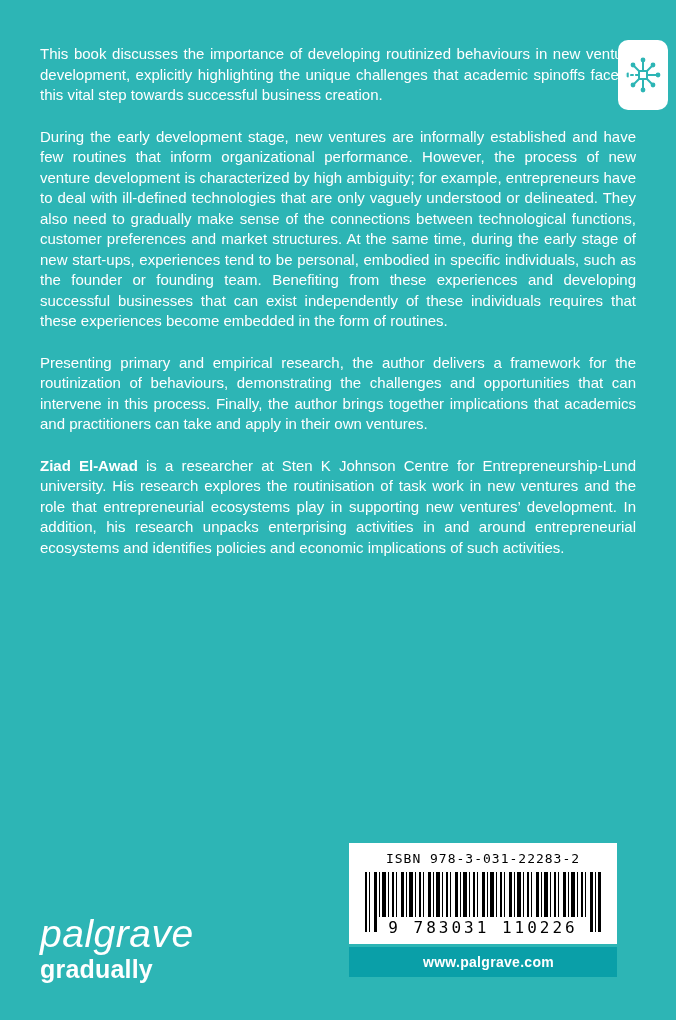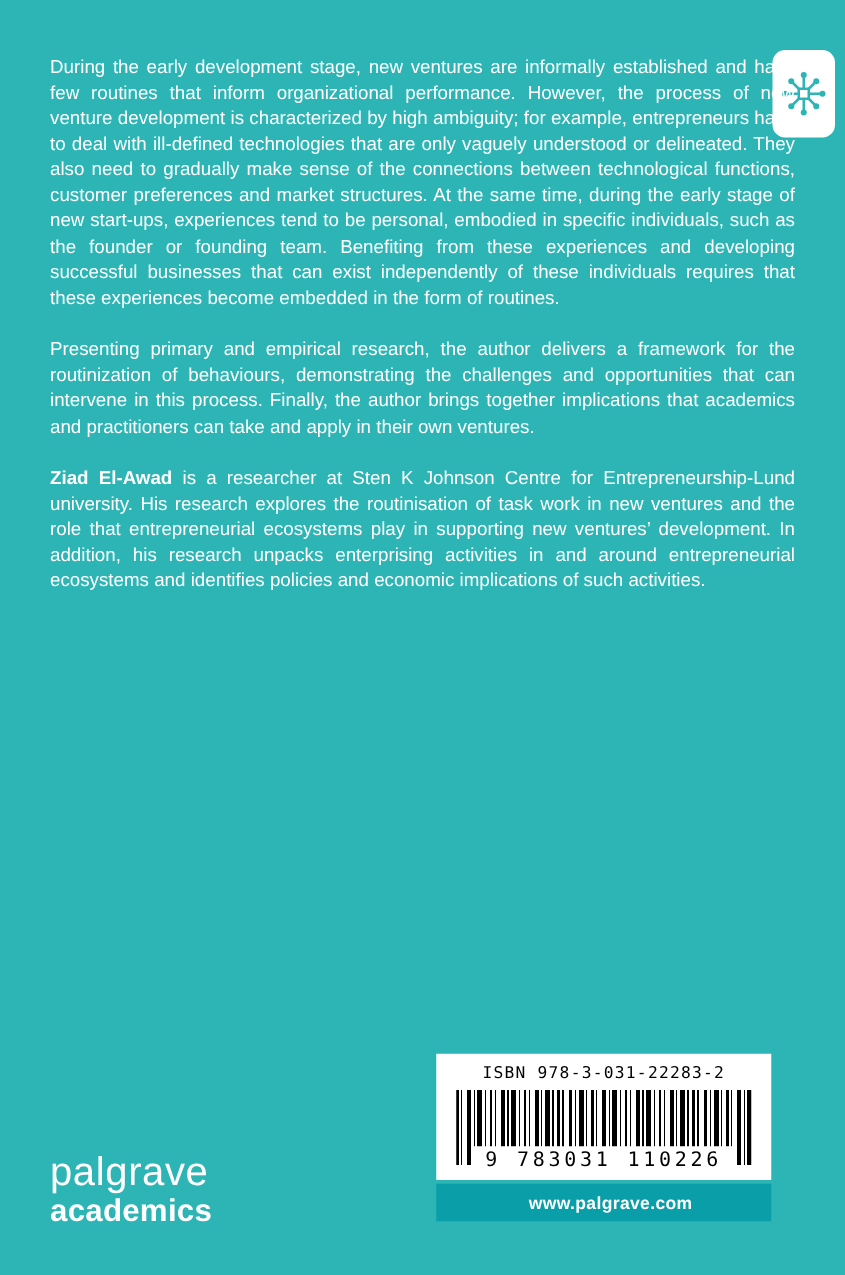--- a/index.html
+++ b/index.html
@@ -41,24 +41,25 @@
   }
 
   
   .wordmark {
     position: absolute;
     left: 40px;
     bottom: 38px;
     color: #ffffff;
   }
   .wordmark .palgrave {
-    font-size: 32px;
+    font-size: 39px;
     font-weight: 400;
     line-height: 1.0;
     letter-spacing: 0.5px;
+    font-style: italic;
   }
   .wordmark .macmillan {
     font-size: 25px;
     font-weight: 700;
     line-height: 1.0;
     margin-top: 4px;
     letter-spacing: 0.2px;
   }
 
   
@@ -141,28 +142,29 @@
         <circle cx="9" cy="9" r="2.4"></circle>
         <circle cx="29" cy="29" r="2.4"></circle>
         <circle cx="29" cy="9" r="2.4"></circle>
         <circle cx="9" cy="29" r="2.4"></circle>
       </g>
       <rect x="15" y="15" width="8" height="8" fill="#ffffff" stroke="#2db5b5" stroke-width="2"></rect>
     </svg>
   </div>
 
   <div class="text-block">
+    <p>This book discusses the importance of developing routinized behaviours in new venture development, explicitly highlighting the unique challenges that academic spinoffs face in this vital step towards successful business creation.</p>
     <p>During the early development stage, new ventures are informally established and have few routines that inform organizational performance. However, the process of new venture development is characterized by high ambiguity; for example, entrepreneurs have to deal with ill-defined technologies that are only vaguely understood or delineated. They also need to gradually make sense of the connections between technological functions, customer preferences and market structures. At the same time, during the early stage of new start-ups, experiences tend to be personal, embodied in specific individuals, such as the founder or founding team. Benefiting from these experiences and developing successful businesses that can exist independently of these individuals requires that these experiences become embedded in the form of routines.</p>
     <p>Presenting primary and empirical research, the author delivers a framework for the routinization of behaviours, demonstrating the challenges and opportunities that can intervene in this process. Finally, the author brings together implications that academics and practitioners can take and apply in their own ventures.</p>
     <p><span class="b">Ziad El-Awad</span><span> is a researcher at Sten K Johnson Centre for Entrepreneurship-Lund university. His research explores the routinisation of task work in new ventures and the role that entrepreneurial ecosystems play in supporting new ventures’ development. In addition, his research unpacks enterprising activities in and around entrepreneurial ecosystems and identifies policies and economic implications of such activities.</span></p>
   </div>
 
   <div class="wordmark">
     <div class="palgrave">palgrave</div>
-    <div class="macmillan">academics</div>
+    <div class="macmillan">gradually</div>
   </div>
 
   <div class="isbn-block">
     <div class="barcode-box">
       <div class="isbn-label">ISBN 978-3-031-22283-2</div>
       <div class="bars"></div>
       <div class="digits">9 783031 110226</div>
     </div>
     <div class="website-band">www.palgrave.com</div>
   </div>

